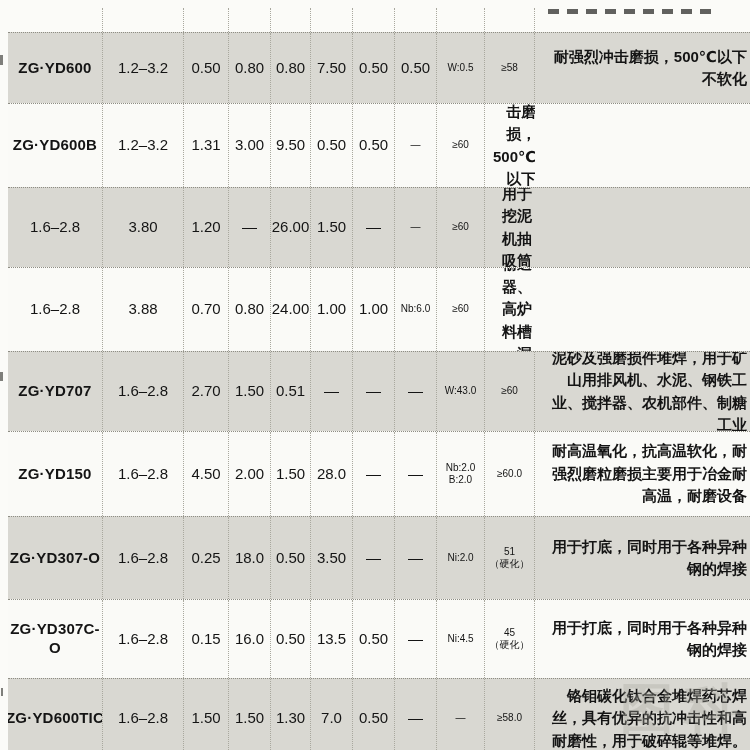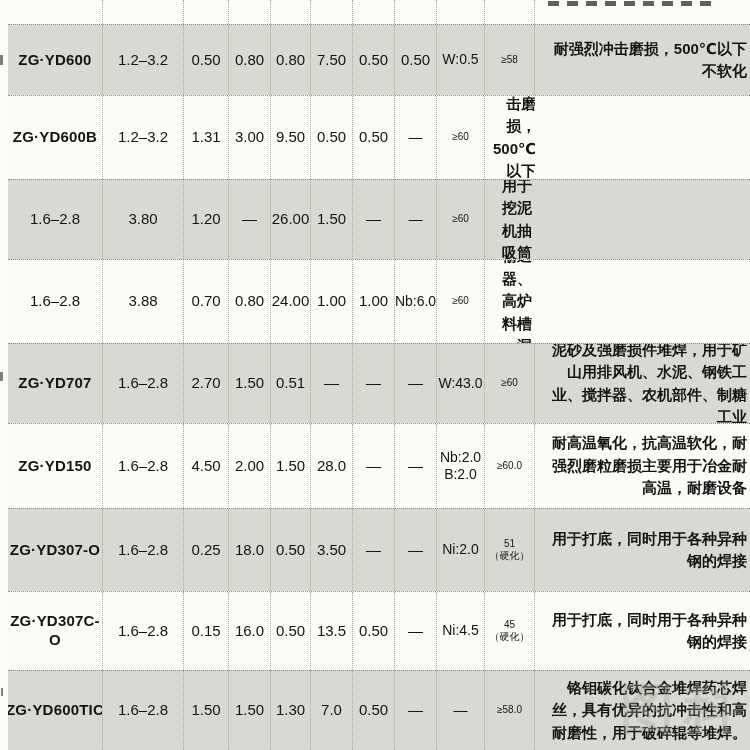--- a/index.html
+++ b/index.html
@@ -8,21 +8,21 @@
     background:#fdfdfb;
     font-family:"Liberation Sans","DejaVu Sans",sans-serif;
     color:#141414;
     position:relative;
   }
   .page{
     position:absolute;inset:0;
     background:#fbfbf8;
   }
   .table{
-    position:absolute;left:8px;top:0;width:742px;height:551px;
+    position:absolute;left:8px;top:8px;width:742px;height:551px;
   }
   .row{
     display:grid;
     grid-template-columns:95px 81px 45px 42px 40px 42px 42px 42px 48px 50px 1fr;
     border-top:1px dotted #8e8d84;
     box-sizing:border-box;
   }
   .row.strip{height:24px;border-top:none;background:transparent;position:relative;}
   .row:nth-child(2){height:71px;}
   .row:nth-child(3){height:84px;}
@@ -39,21 +39,21 @@
     border-right:1px dotted #a9a89e;
     box-sizing:border-box;
     display:flex;align-items:center;justify-content:center;
     font-size:15px;
     text-align:center;
     white-space:pre-line;
     line-height:1.25;
     overflow:hidden;
   }
   .cell.c0{font-weight:bold;font-size:15px;letter-spacing:0.2px;}
-  .cell.c8{font-size:14px;}
+  .cell.c8{font-size:10px;}
   .cell.c9{font-size:10px;}
   .cell.c10{
     border-right:none;
     justify-content:flex-start;
     text-align:right;
     font-weight:bold;
     font-size:15px;
     line-height:1.5;
     padding:4px 3px 4px 8px;
   }

